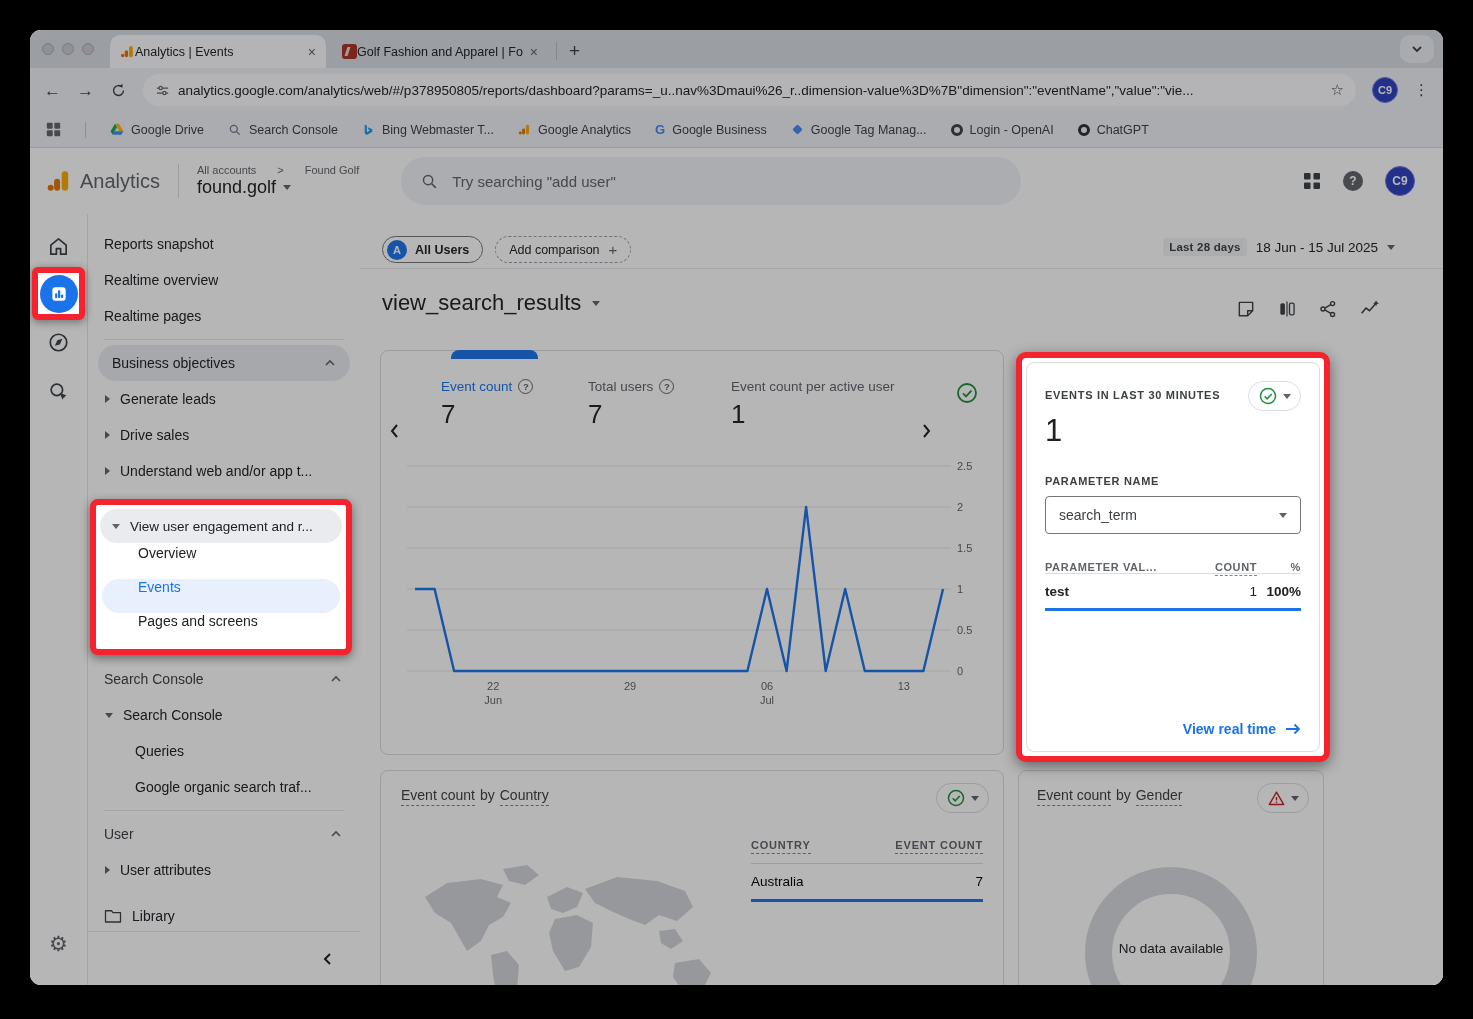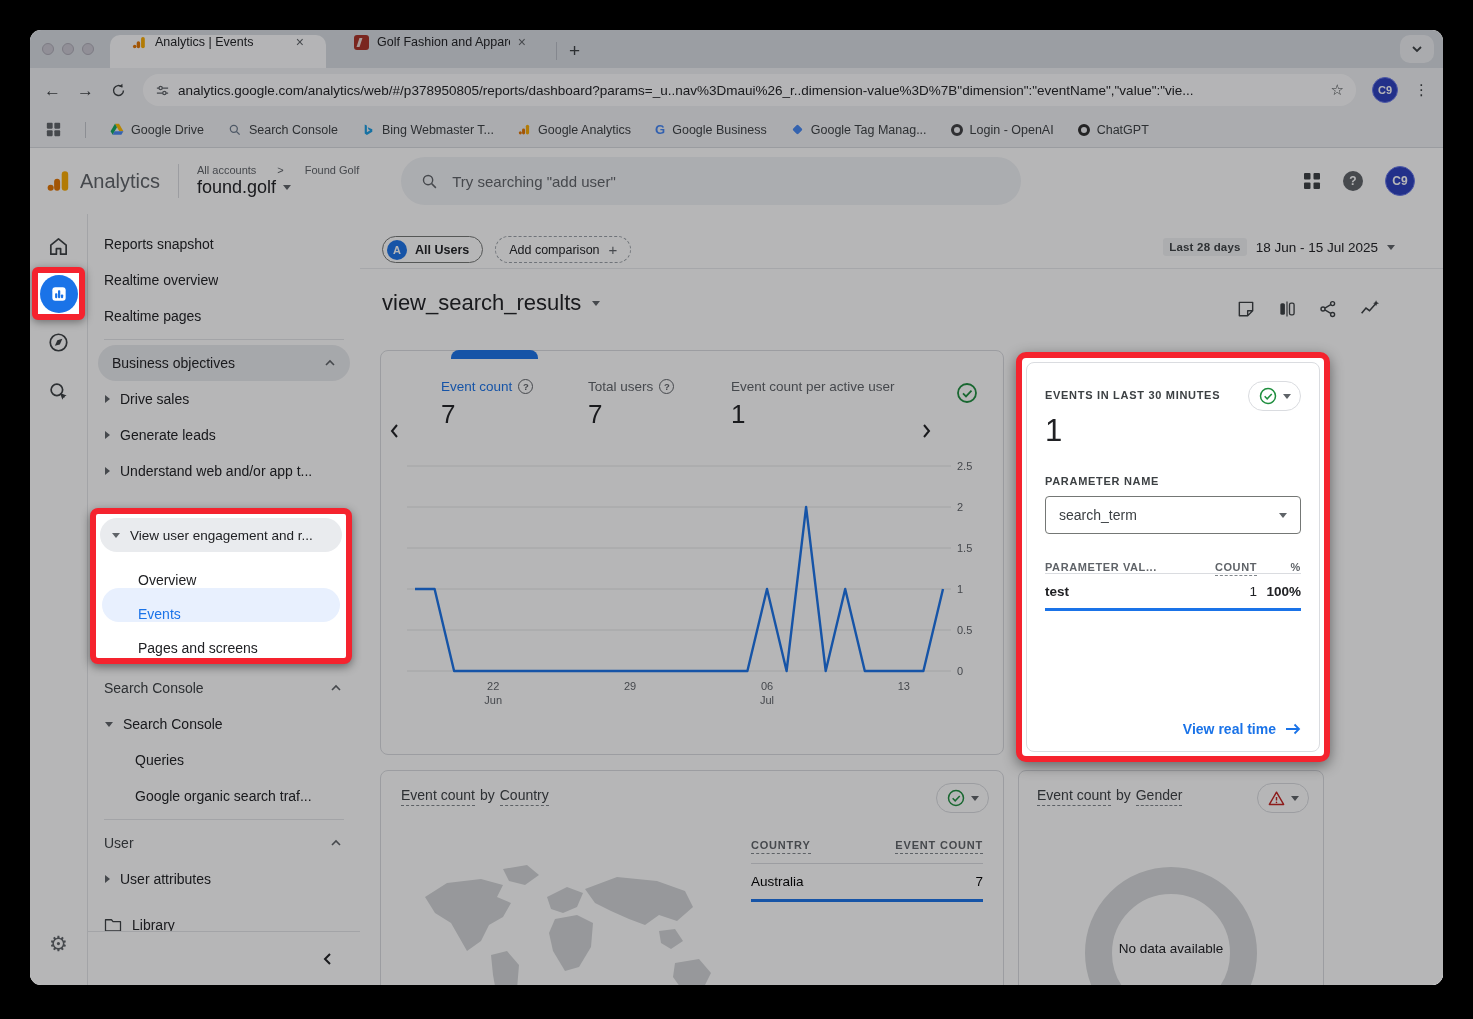--- a/index.html
+++ b/index.html
@@ -6,21 +6,21 @@
   html,body{width:1473px;height:1019px}
   body{background:#000;font-family:"Liberation Sans","DejaVu Sans",sans-serif;position:relative;overflow:hidden;-webkit-font-smoothing:antialiased}
   .window{position:absolute;left:30px;top:30px;width:1413px;height:955px;border-radius:11px;overflow:hidden;background:#fff}
   .overlay{position:absolute;inset:0;background:rgba(12,12,18,.30);z-index:50;pointer-events:none}
   svg{display:block}
 
   
   .tabstrip{height:38px;background:#d9dde2;display:flex;align-items:flex-end;padding-left:12px;position:relative}
   .lights{display:flex;gap:8px;align-items:center;height:38px;padding-right:16px}
   .light{width:12px;height:12px;border-radius:50%;background:#cac8d2;border:1px solid #adabb6}
-  .tab{height:33px;border-radius:10px 10px 0 0;display:flex;align-items:flex-start;gap:8px;padding:0 22px;width:216px}
+  .tab{height:33px;border-radius:10px 10px 0 0;display:flex;align-items:center;gap:0;padding:0 10px;width:216px}
   .tab.active{background:#fcfdfe}
   .tab .ttl{font-size:12.5px;color:#202124;white-space:nowrap;overflow:hidden;flex:1}
   .tab .x{font-size:14px;color:#5f6368;line-height:1}
   .fav{width:15px;height:15px;flex:none}
   .fav2{width:15px;height:15px;border-radius:3px;background:#a93226;position:relative;flex:none}
   .fav2::after{content:"";position:absolute;left:4px;top:3px;width:3px;height:9px;background:#e8d7d3;transform:skewX(-18deg)}
   .newtab{font-size:19px;color:#3c4043;margin:0 0 6px 12px}
   .tabdiv{width:1px;height:18px;background:#b8bcc4;margin:0 0 8px 8px}
   .tabsearch{position:absolute;right:9px;top:5px;width:34px;height:28px;border-radius:10px;background:#eef0f3;display:flex;align-items:center;justify-content:center}
   .toolbar{height:44px;background:#f0f1f4;display:flex;align-items:center;padding:0 14px;gap:16px}
@@ -61,23 +61,23 @@
   .sbar{width:272px;flex:none;position:relative;padding-top:12px;font-size:14px;color:#202124;background:#fff}
   .srow{height:36px;display:flex;align-items:center;padding-left:16px;gap:10px}
   .srow .lbl{white-space:nowrap;overflow:hidden}
   .srow.exp{padding-left:17px}
   .srow.ind{padding-left:47px}
   .shead{height:36px;display:flex;align-items:center;padding:0 18px 0 16px;color:#3c4043}
   .shead .cu{margin-left:auto}
   .pillrow{margin:0 10px;border-radius:18px;background:#e9ebee;height:36px;display:flex;align-items:center;padding:0 14px;color:#202124}
   .pillrow .cu{margin-left:auto}
   .sdiv{border-top:1px solid #e4e6e9;margin:5px 16px}
-  .sgroup{margin:19px 8px 6px 2px;border:6px solid #f5232e;border-radius:8px;background:#fff;box-shadow:0 3px 10px rgba(0,0,0,.45);position:relative;z-index:60;padding:2px 0}
+  .sgroup{margin:10px 8px 6px 2px;border:6px solid #f5232e;border-radius:8px;background:#fff;box-shadow:0 3px 10px rgba(0,0,0,.45);position:relative;z-index:60;padding:2px 0}
   .sgroup .ghead{margin:2px 4px;border-radius:17px;background:#e9ebee;height:34px;display:flex;align-items:center;gap:10px;padding:0 12px;font-size:13.5px;color:#202124}
-  .sgroup .grow{height:34px;display:flex;align-items:flex-end;padding-left:42px;font-size:14px}
+  .sgroup .grow{height:34px;display:flex;align-items:flex-start;padding-left:42px;font-size:14px}
   .sgroup .grow.sel{margin:0 6px;padding-left:36px;border-radius:17px;background:#e8f0fe;color:#1a73e8;font-weight:normal}
   .sfoot{position:absolute;bottom:0;left:0;right:0;height:54px;border-top:1px solid #e4e6e9;display:flex;align-items:center;justify-content:flex-end;padding-right:28px;background:#fff}
 
   
   .main{flex:1;position:relative;background:#fff;overflow:hidden}
   .chipline{position:absolute;top:22px;left:22px;display:flex;gap:12px;align-items:center}
   .chip-all{height:27px;border:1px solid #747775;border-radius:14px;display:flex;align-items:center;gap:8px;padding:0 13px 0 4px}
   .abadge{width:20px;height:20px;border-radius:50%;background:#1a73e8;color:#fff;font-size:11px;font-weight:bold;display:flex;align-items:center;justify-content:center}
   .chip-all .t{font-size:12.5px;color:#202124;font-weight:bold}
   .chip-add{height:27px;border:1.5px dashed #9aa0a6;border-radius:14px;display:flex;align-items:center;gap:9px;padding:0 13px;font-size:12.5px;color:#202124}
@@ -348,25 +348,25 @@
       <div class="pillrow">
         <span>Business objectives</span>
         <span class="cu">
           <svg width="12" height="8" viewBox="0 0 12 8">
               <path d="M2 6 L6 2 L10 6" stroke="#5f6368" stroke-width="1.6" fill="none"></path>
             </svg>
         </span>
       </div>
       <div class="srow exp">
           <span class="tri-r"></span>
-          <span class="lbl">Drive sales</span>
+          <span class="lbl">Generate leads</span>
         </div>
       <div class="srow exp">
           <span class="tri-r"></span>
-          <span class="lbl">Generate leads</span>
+          <span class="lbl">Drive sales</span>
         </div>
       <div class="srow exp">
           <span class="tri-r"></span>
           <span class="lbl">Understand web and/or app t...</span>
         </div>
 
       <div class="sgroup">
         <div class="ghead">
           <span class="tri-d"></span>
           <span class="lbl" style="white-space:nowrap;overflow:hidden">View user engagement and r...</span>

